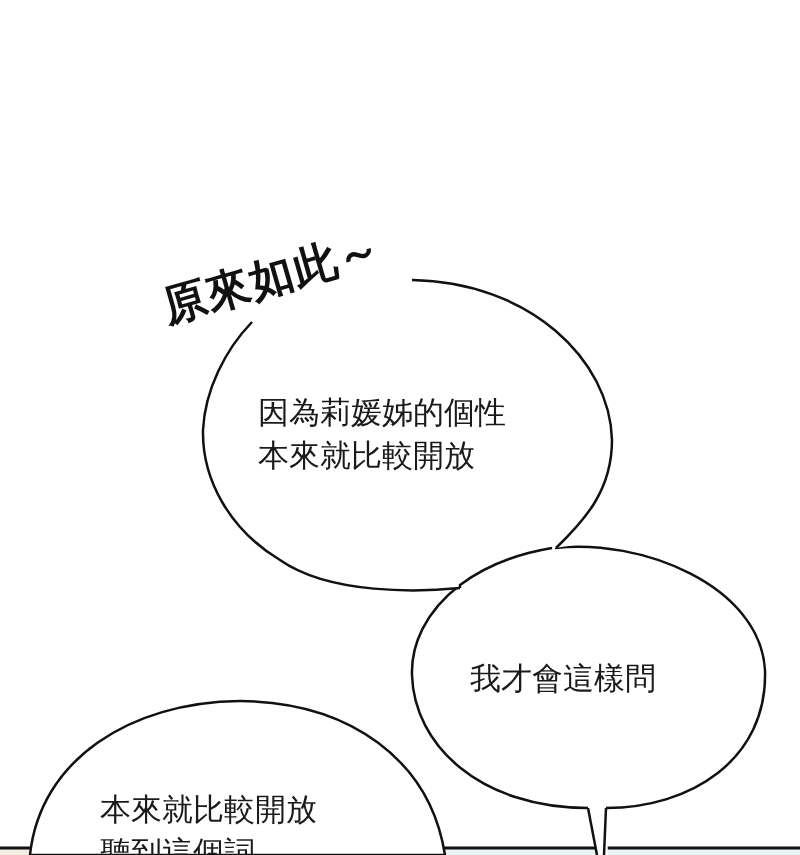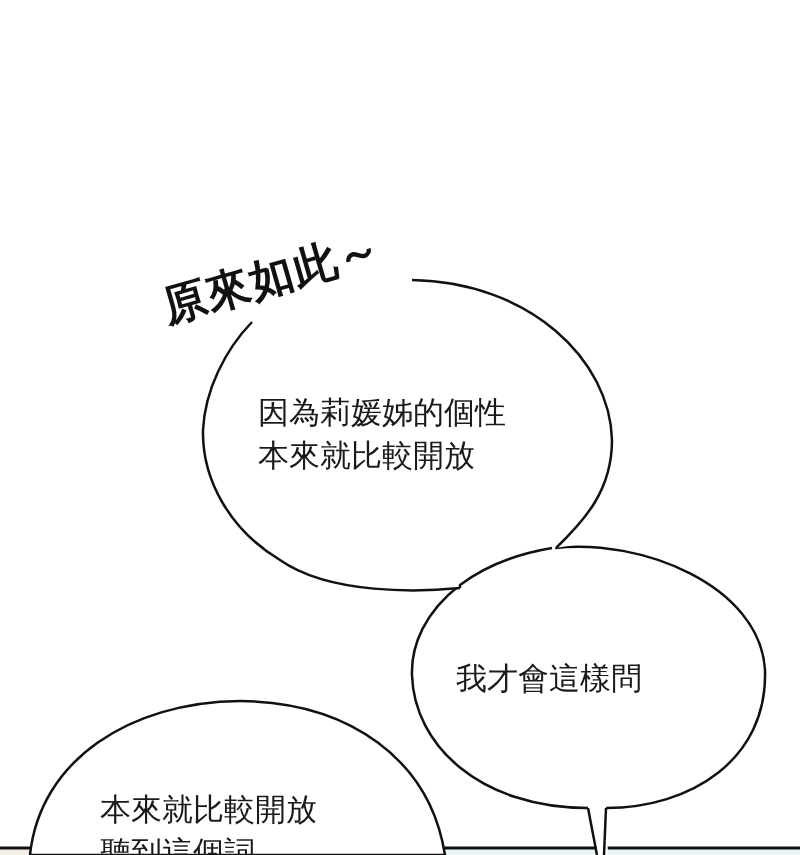--- a/index.html
+++ b/index.html
@@ -66,21 +66,21 @@
     <path d="M 556 548 C 585 520, 612 490, 612 440 C 610 360, 530 282, 412 280" fill="none" stroke="#111" stroke-width="2.5"></path>
   </svg>
 
   <div class="sfx">原來如此～</div>
 
   <div class="bubble-text" style="left: 258px; top: 391px; width: 300px; font-size: 31px;">
     <div>因為莉媛姊的個性</div>
     <div>本來就比較開放</div>
   </div>
 
-  <div class="bubble-text" style="left: 456px; top: 657px; width: 236px; font-size: 31px;">
+  <div class="bubble-text" style="left: 470px; top: 657px; width: 236px; font-size: 31px;">
     <div>我才會這樣問</div>
   </div>
 
   <div class="bubble-text" style="left: 100px; top: 788px; width: 280px; font-size: 31px;">
     <div>本來就比較開放</div>
     <div>聽到這個詞</div>
   </div>
 </div>
 
 </body></html>

